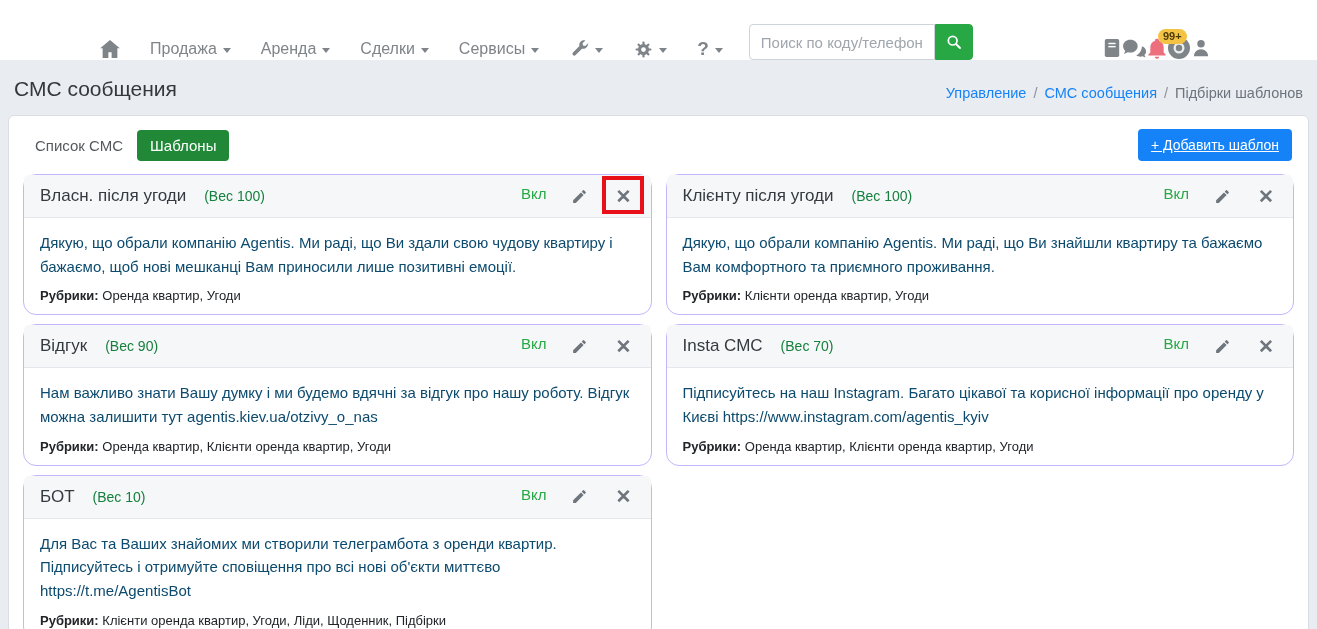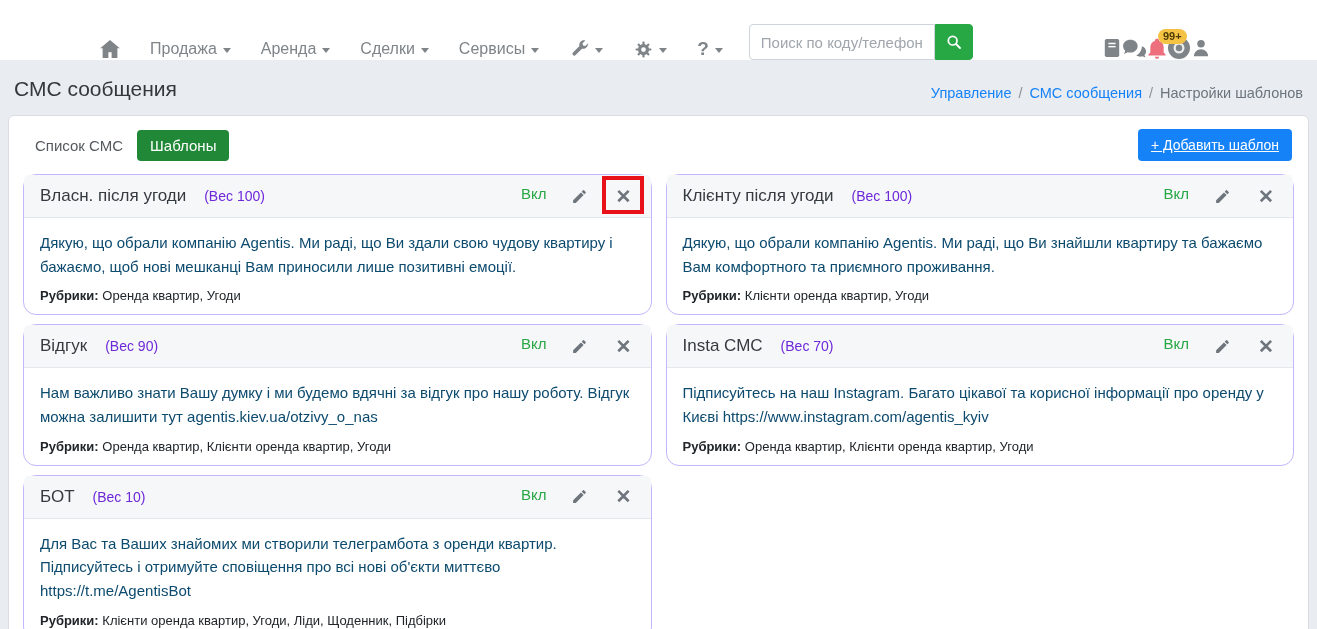--- a/index.html
+++ b/index.html
@@ -50,21 +50,21 @@
   .add-btn { margin-left:auto; background:#1583f7; color:#fff; border:none;
     font-size:14px; font-family:"Liberation Sans", sans-serif;
     padding:8px 13px; border-radius:4px; cursor:pointer;text-decoration:underline; }
 
   
   .grid { display:grid; grid-template-columns:1fr 1fr; gap:9px 14px; margin:13px 8px 0 8px; }
   .card { border:1px solid #c4b5fd; border-radius:13px; background:#fff; overflow:visible; }
   .card-head { background:#f6f7f9; border-bottom:1px solid #e4e7eb; border-radius:5px 5px 0 0;
     display:flex; align-items:center; padding:10px 16px; }
   .card-title { font-size:17px; color:#343a40; }
-  .card-weight { font-size:14px; color:#6d28d9; margin-left:18px; }
+  .card-weight { font-size:14px; color:#15803d; margin-left:18px; }
   .card-controls { margin-left:auto; display:flex; align-items:flex-start; gap:22px; }
   .status-on { color:#28a745; font-size:15px; cursor:pointer; }
   .icon-btn { cursor:pointer; display:inline-flex; align-items:center; justify-content:center;
     width:22px; height:22px; position:relative; }
   .x-glyph { font-size:19px; color:#6e757c; font-weight:bold; line-height:1; }
   .hl-box { position:absolute; top:-9px; left:-11px; width:42px; height:38px;
     border:4px solid #e8111a; pointer-events:none; }
   .card-body { padding:13px 16px 11px 16px; }
   .card-text { font-size:15px; line-height:1.58; color:#0c4a6e; }
   .rubrics { margin-top:10px; font-size:13px; color:#212529; }
@@ -176,21 +176,21 @@
   </div>
 </div>
 
 <div class="page-head">
   <div class="page-title">СМС сообщения</div>
   <div class="breadcrumb">
     <a>Управление</a>
     <span class="crumb-sep">/</span>
     <a>СМС сообщения</a>
     <span class="crumb-sep">/</span>
-    <span>Настройки шаблонов</span>
+    <span>Підбірки шаблонов</span>
   </div>
 </div>
 
 <div class="panel">
   <div class="panel-top">
     <span class="tab-plain">Список СМС</span>
     <span class="tab-active">Шаблоны</span>
     <button class="add-btn">+ Добавить шаблон</button>
   </div>
 

